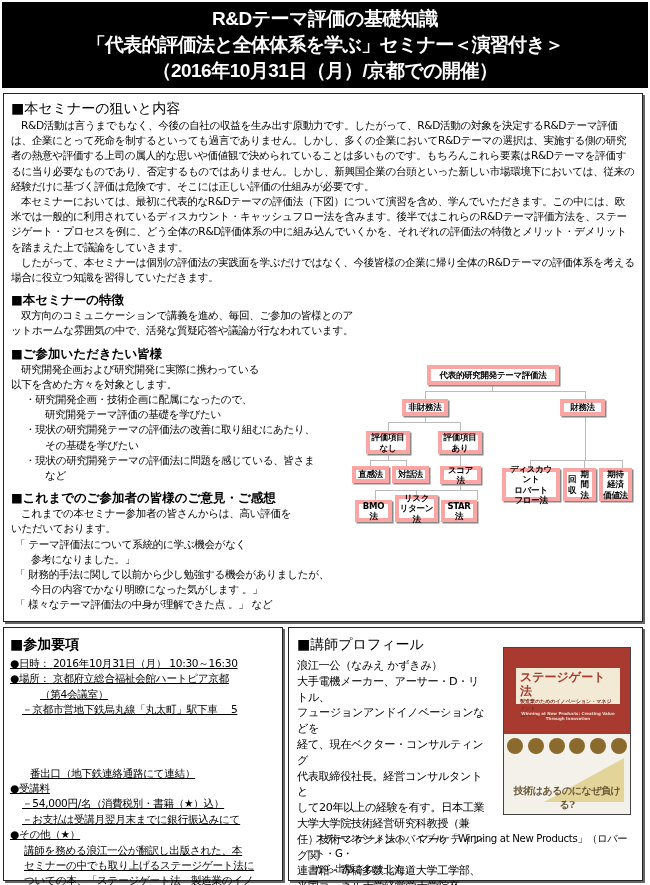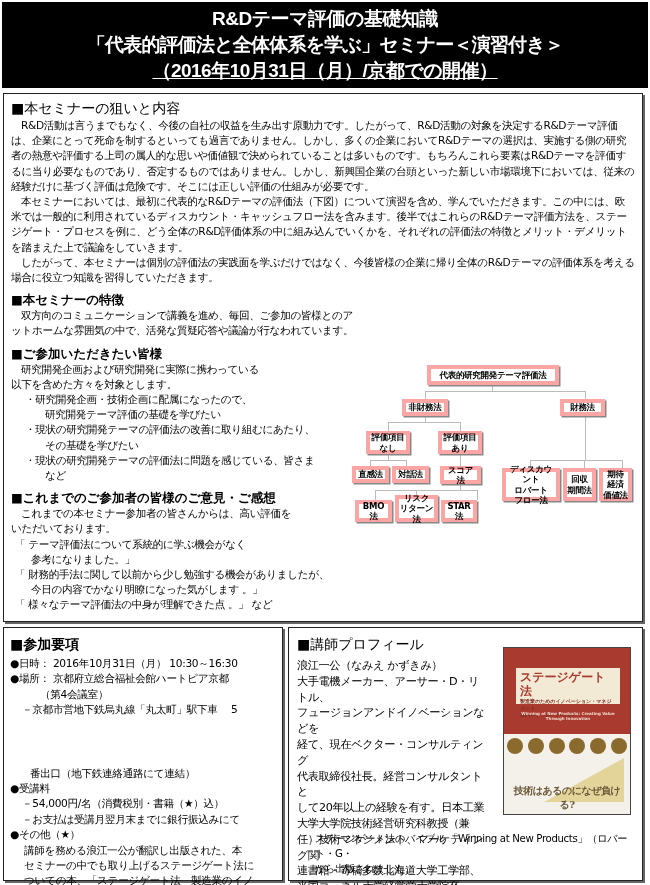--- a/index.html
+++ b/index.html
@@ -7,21 +7,21 @@
   body { font-family: "DejaVu Sans", "Liberation Sans", sans-serif; color: #000; position: relative; }
 
   .banner {
     position: absolute; left: 2px; top: 2px; width: 646px; height: 86px;
     background: #000; color: #fff; text-align: center;
     font-family: "Liberation Sans", "DejaVu Sans", sans-serif; font-weight: bold;
     padding-top: 4px;
   }
   .banner .l1 { font-size: 19px; line-height: 26px; letter-spacing: -0.5px; }
   .banner .l2 { font-size: 19px; line-height: 26px; letter-spacing: -0.8px; }
-  .banner .l3 { font-size: 19px; line-height: 26px; letter-spacing: -0.5px; text-decoration: underline; }
+  .banner .l3 { font-size: 19px; line-height: 26px; letter-spacing: -0.5px; }
 
   .box {
     position: absolute; background: #fff;
     border: 1px solid #222;
     box-shadow: 2px 2px 0 #666;
   }
   .main-box { left: 3px; top: 93px; width: 640px; height: 529px; padding: 4px 7px; }
   .left-box { left: 3px; top: 627px; width: 280px; height: 254px; padding: 6px 6px; }
   .right-box { left: 288px; top: 627px; width: 355px; height: 254px; padding: 6px 8px; }
 
@@ -40,21 +40,21 @@
   .node {
     position: absolute; background: #fff; border: 4px solid #fca5a5;
     box-shadow: 1.5px 1.5px 0 #888;
     font-size: 8.5px; line-height: 10.5px; text-align: center;
     display: flex; align-items: center; justify-content: center; font-weight: bold;
     letter-spacing: -0.3px;
   }
   .line { position: absolute; background: #bbb; }
 
   .info-title { font-size: 14px; font-weight: bold; line-height: 20px; margin-bottom: 2px; }
-  .info-row { font-size: 10.6px; line-height: 15.4px; letter-spacing: -0.3px; }
+  .info-row { font-size: 10.6px; line-height: 15.4px; letter-spacing: -0.3px; text-decoration: underline; }
   .info-row .sub { display: block; padding-left: 14px; }
   .info-row .sub2 { display: block; padding-left: 30px; }
   .info-row .dash { display: block; padding-left: 12px; text-indent: 0; }
   .info-row .dash-cont { display: block; padding-left: 20px; margin-top: 48px; }
 
   .prof-title { font-size: 14px; line-height: 20px; margin-bottom: 4px; }
   .prof-text { width: 190px; font-size: 11.2px; line-height: 15.8px; letter-spacing: -0.4px; }
   .book {
     position: absolute; left: 214px; top: 19px; width: 128px; height: 168px;
     background: #a83a2f; border: 1px solid #444; font-weight: bold;
@@ -162,21 +162,21 @@
       <span>リスク</span>
       <span>リターン法</span>
     </div>
   <div class="node" style="left:111px; top:145px; width:36px; height:22px;">STAR法</div>
 
   <div class="node" style="left:172px; top:113px; width:58px; height:33px; flex-direction:column;">
       <span>ディスカウント</span>
       <span>ロバート</span>
       <span>フロー法</span>
     </div>
-  <div class="node" style="left:233px; top:113px; width:33px; height:33px; flex-direction:column;">
+  <div class="node" style="left:233px; top:113px; width:33px; height:33px; flex-direction:row;">
       <span>回収</span>
       <span>期間法</span>
     </div>
   <div class="node" style="left:269px; top:113px; width:33px; height:33px; flex-direction:column;">
       <span>期待</span>
       <span>経済</span>
       <span>価値法</span>
     </div>
 </div>
 

